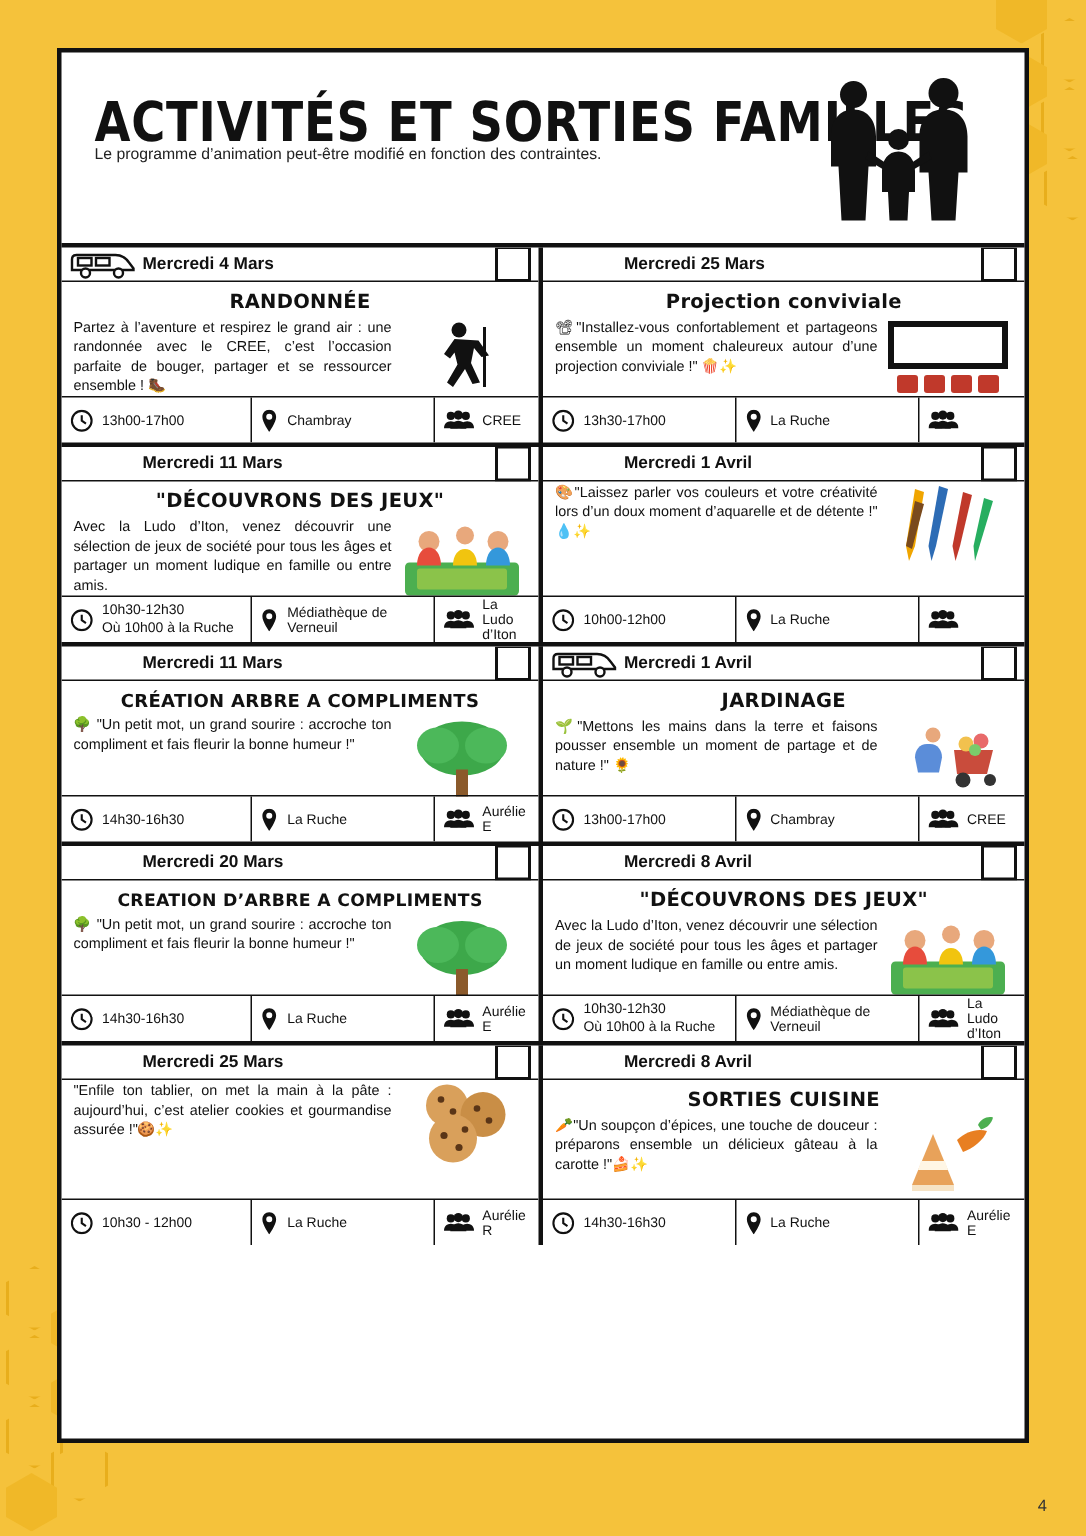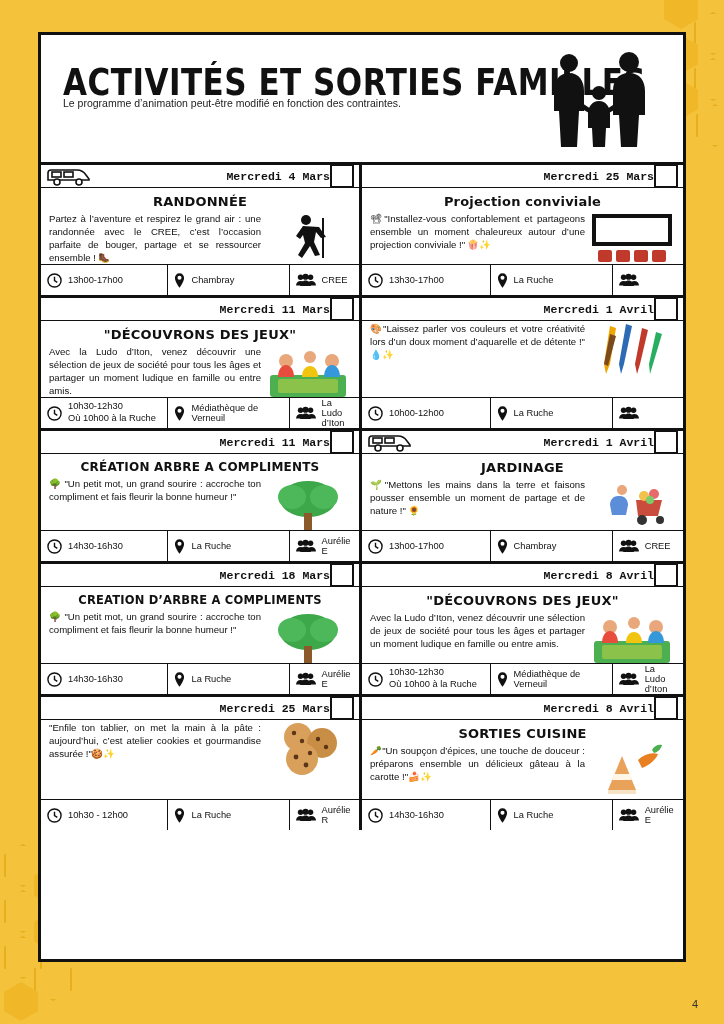--- a/index.html
+++ b/index.html
@@ -69,22 +69,22 @@
     display:flex;align-items:center;
     height:22px;
     border-bottom:1px solid #111;
     position:relative;
   }
   .head-icon{
     width:54px;height:22px;display:flex;align-items:center;justify-content:center;
     font-size:15px;
   }
   .card-date{
-    flex:1;text-align:right;font-weight:bold;font-size:11.5px;color:#111;
-    font-family:Liberation Mono, monospace;
+    flex:1;text-align:left;font-weight:bold;font-size:11.5px;color:#111;
+    font-family:Liberation Sans, sans-serif;
   }
   .check-box{
     width:20px;height:20px;border:2px solid #111;margin-right:5px;background:#fff;
     flex:0 0 auto;
   }
   .card-title{
     text-align:center;font-weight:bold;font-size:13px;color:#111;
     font-family:"DejaVu Sans", sans-serif;
     margin:6px 8px 2px 8px;
     letter-spacing:0.2px;
@@ -173,21 +173,21 @@
                 <circle cx="12" cy="16" r="3" fill="#fff"></circle>
                 <circle cx="34" cy="16" r="3" fill="#fff"></circle>
               </g>
             </svg>
         </div>
         <div class="card-date">Mercredi 4 Mars</div>
         <div class="check-box"></div>
       </div>
       <div class="card-title">RANDONNÉE</div>
       <div class="card-body">
-        <div class="desc">Partez à l’aventure et respirez le grand air : une randonnée avec le CREE, c’est l’occasion parfaite de bouger, partage et se ressourcer ensemble ! 🥾</div>
+        <div class="desc">Partez à l’aventure et respirez le grand air : une randonnée avec le CREE, c’est l’occasion parfaite de bouger, partager et se ressourcer ensemble ! 🥾</div>
         <div class="thumb">
           <svg width="58" height="56" viewBox="0 0 58 56">
               <g fill="#111">
                 <circle cx="27" cy="8" r="5"></circle>
                 <path d="M24 14l-7 10 4 3 3-4 2 8-7 12 4 3 8-12 5 10 5-1-6-13 2-10 5 6 5-1-7-10z"></path>
                 <path d="M44 6v40" stroke="#111" stroke-width="2"></path>
               </g>
             </svg>
         </div>
       </div>
@@ -524,21 +524,21 @@
               </svg>
             </span>
           <span class="txt">CREE</span>
         </div>
       </div>
     </div>
 
     <div class="card">
       <div class="card-head">
         <div class="head-icon"></div>
-        <div class="card-date">Mercredi 18 Mars</div>
+        <div class="card-date">Mercredi 20 Mars</div>
         <div class="check-box"></div>
       </div>
       <div class="card-title" style="font-size:11.5px;">CREATION D’ARBRE A COMPLIMENTS</div>
       <div class="card-body">
         <div class="desc">🌳 "Un petit mot, un grand sourire : accroche ton compliment et fais fleurir la bonne humeur !"</div>
         <div class="thumb">
           <svg width="72" height="56" viewBox="0 0 72 56">
               <ellipse cx="36" cy="22" rx="28" ry="18" fill="#3DA84A"></ellipse>
               <ellipse cx="20" cy="20" rx="14" ry="12" fill="#4CB85A"></ellipse>
               <ellipse cx="52" cy="20" rx="14" ry="12" fill="#4CB85A"></ellipse>

